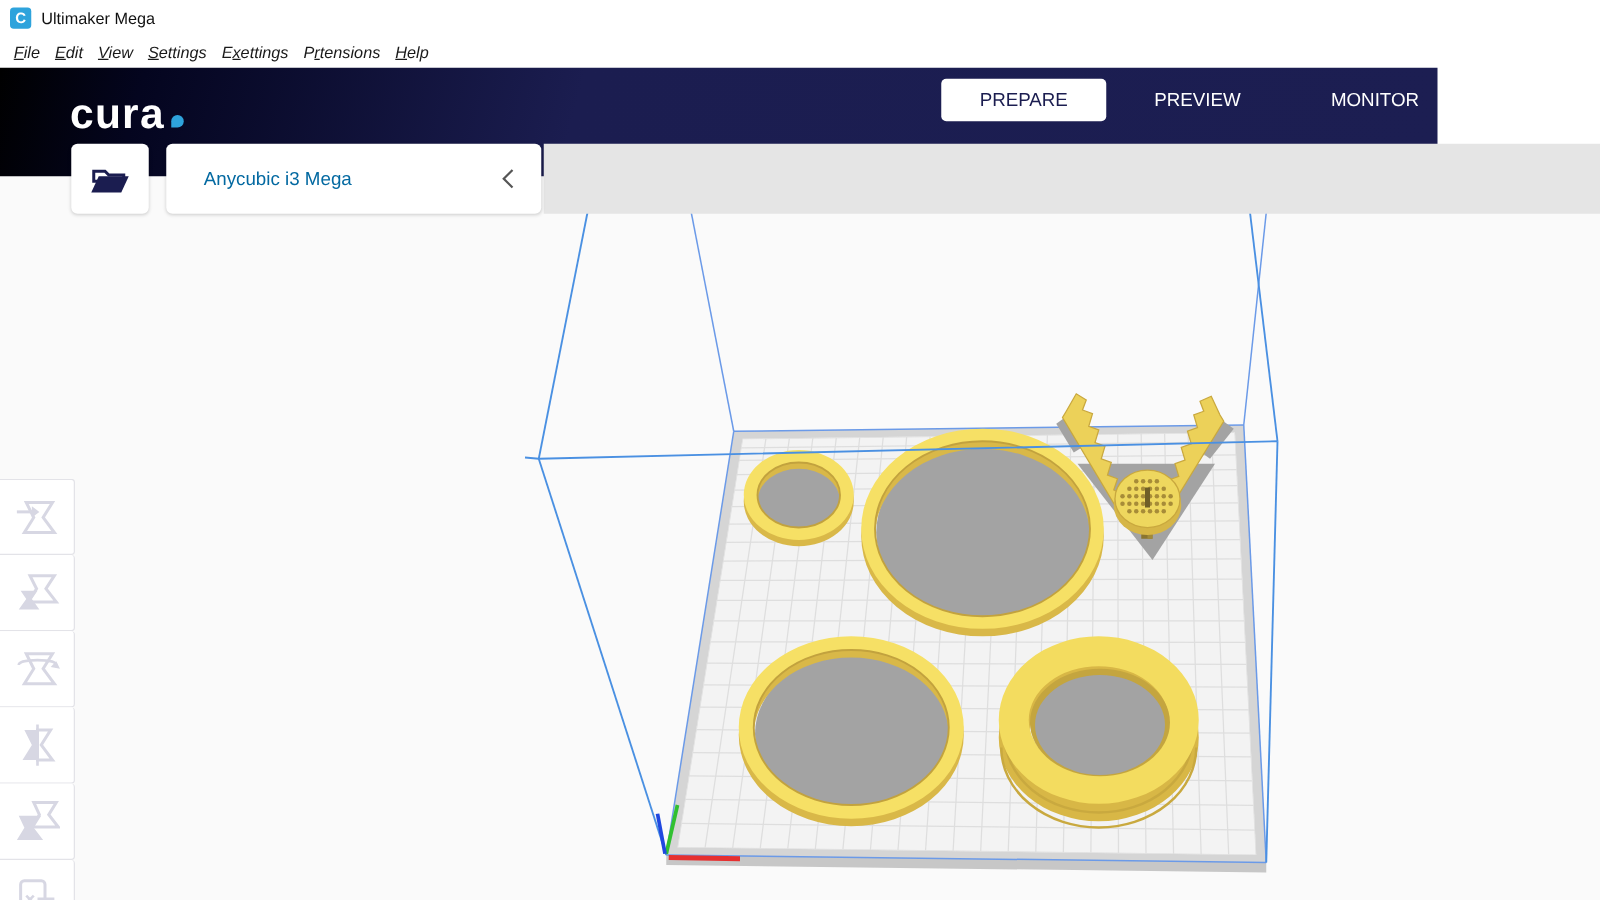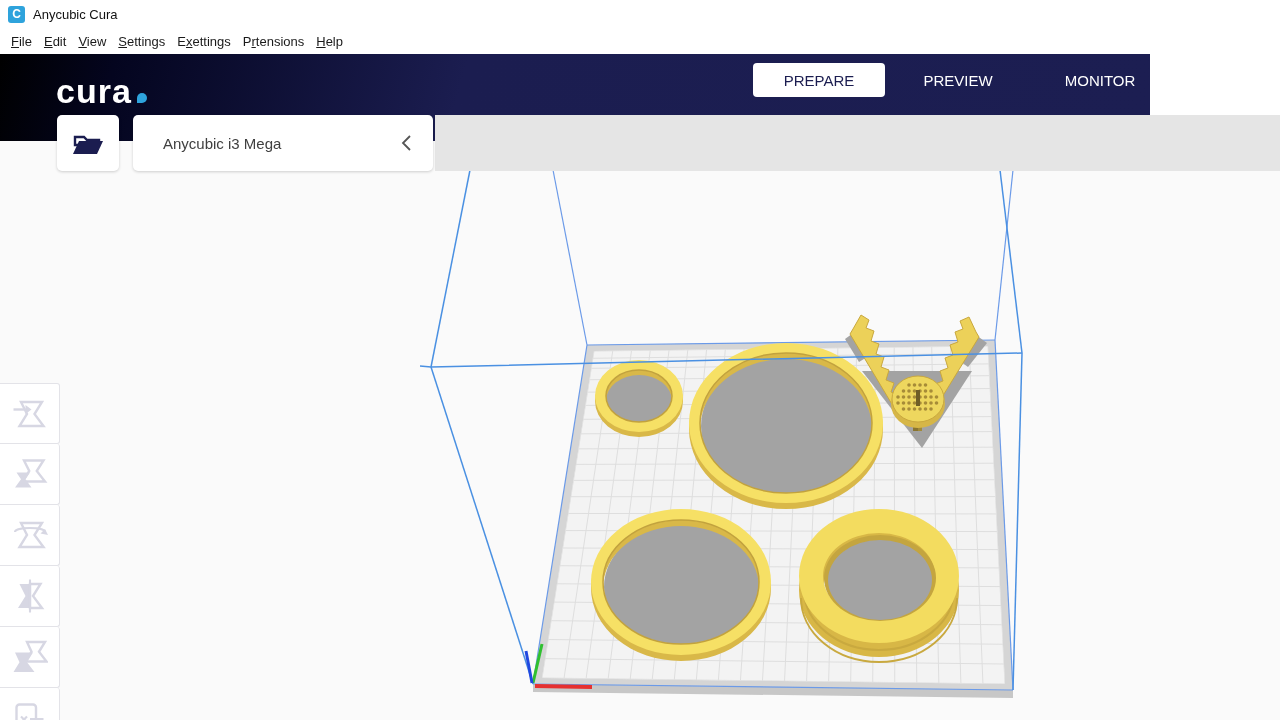--- a/index.html
+++ b/index.html
@@ -20,21 +20,21 @@
     width: 17px; height: 17px; background: #2ea3dc; border-radius: 3px;
     color: #fff; font-size: 12px; font-weight: bold;
     display: flex; align-items: center; justify-content: center;
   }
   .titlebar-text { font-size: 13px; color: #111; }
 
   
   .menubar {
     position: absolute; top: 28px; left: 0; width: 1280px; height: 26px;
     background: #ffffff; display: flex; align-items: center;
-    padding-left: 5px; z-index: 20;
+    padding-left: 5px; z-index: 20; font-style: italic;
   }
   .menu-item { font-size: 13px; color: #1a1a1a; padding: 3px 6px; cursor: default; }
   .menu-item .mn { text-decoration: underline; }
 
   
   .header {
     position: absolute; top: 54px; left: 0; width: 1150px; height: 87px;
     background: linear-gradient(105deg, #000000 0%, #04051f 10%, #1b1d50 40%, #1c1e52 100%);
     z-index: 10;
   }
@@ -66,21 +66,21 @@
     position: absolute; left: 57px; top: 115px; width: 62px; height: 56px;
     background: #ffffff; border-radius: 5px; z-index: 15;
     box-shadow: 0 1px 3px rgba(0,0,0,0.18);
     display: flex; align-items: center; justify-content: center;
   }
   .printer-card {
     position: absolute; left: 133px; top: 115px; width: 300px; height: 56px;
     background: #ffffff; border-radius: 5px; z-index: 15;
     box-shadow: 0 1px 3px rgba(0,0,0,0.18);
     display: flex; align-items: center;
-    padding: 0 18px 0 30px; font-size: 15px; color: #404040;
+    padding: 0 18px 0 30px; font-size: 15px; color: #0369a1;
   }
   .printer-chevron { margin-left: auto; }
   .settings-strip {
     position: absolute; left: 435px; top: 115px; width: 845px; height: 56px;
     background: #e5e5e5; z-index: 14;
   }
 
   
   .tools { position: absolute; left: 0; top: 383px; width: 60px; z-index: 12; }
   .tool-btn {
@@ -258,21 +258,21 @@
 
   <g fill="none">
     <polyline points="535,686 592,687" stroke="#e63030" stroke-width="4"></polyline>
     <polyline points="533,683 542,644" stroke="#30c030" stroke-width="3"></polyline>
     <polyline points="532,683 526,651" stroke="#2048e0" stroke-width="3"></polyline>
   </g>
 </svg>
 
 <div class="titlebar">
   <div class="app-icon">C</div>
-  <span class="titlebar-text">Anycubic Cura</span>
+  <span class="titlebar-text">Ultimaker Mega</span>
 </div>
 
 <div class="menubar">
   <span class="menu-item"><span></span><span class="mn">F</span><span>ile</span></span>
   <span class="menu-item"><span></span><span class="mn">E</span><span>dit</span></span>
   <span class="menu-item"><span></span><span class="mn">V</span><span>iew</span></span>
   <span class="menu-item"><span></span><span class="mn">S</span><span>ettings</span></span>
   <span class="menu-item"><span>E</span><span class="mn">x</span><span>ettings</span></span>
   <span class="menu-item"><span>P</span><span class="mn">r</span><span>tensions</span></span>
   <span class="menu-item"><span></span><span class="mn">H</span><span>elp</span></span>

